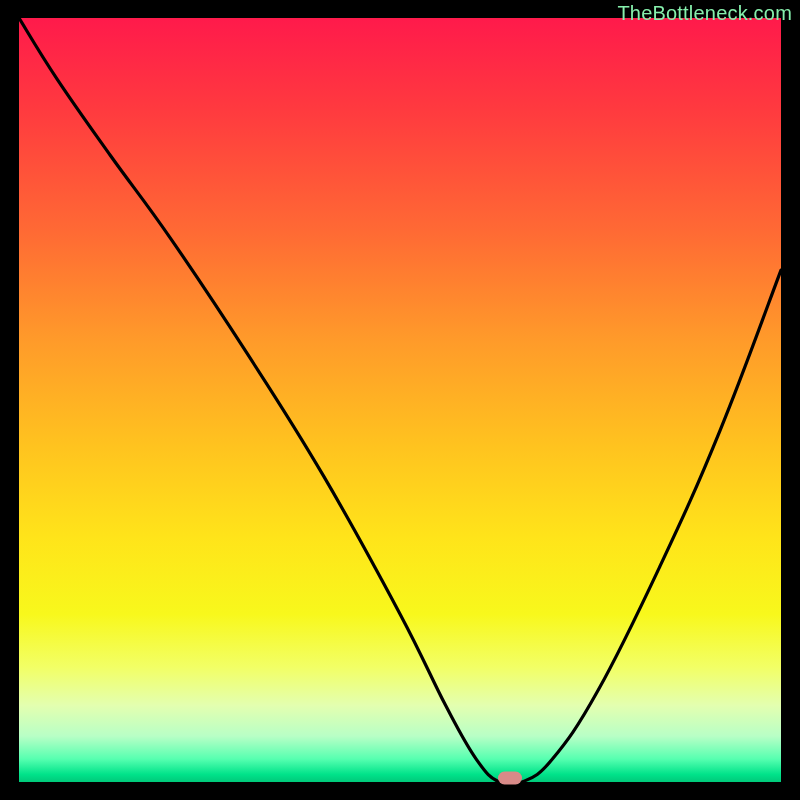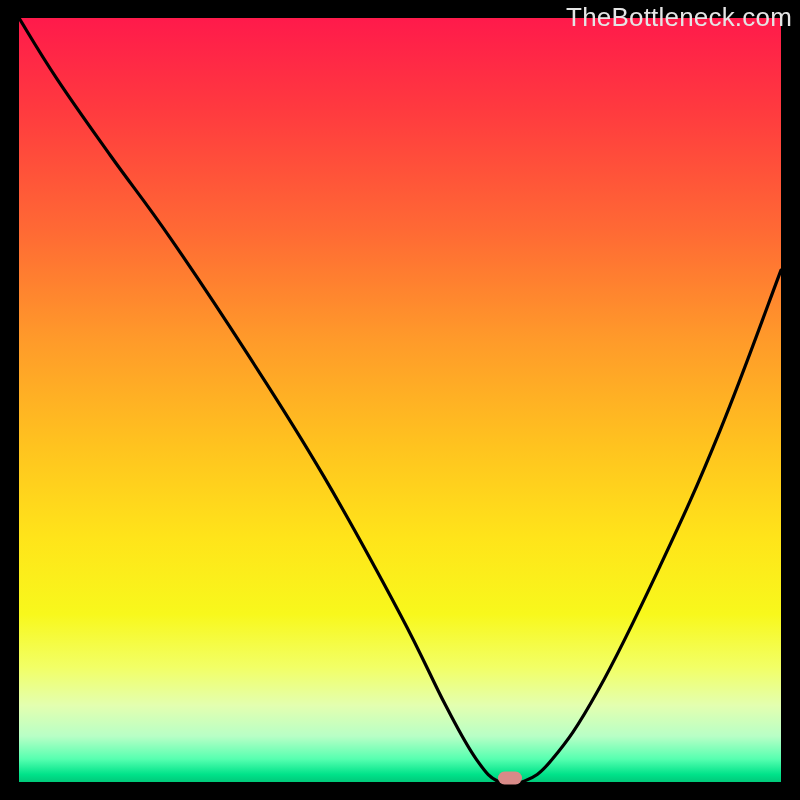--- a/index.html
+++ b/index.html
@@ -14,22 +14,22 @@
   .frame {
     position: relative;
     width: 800px;
     height: 800px;
     background: #000;
   }
   .watermark {
     position: absolute;
     top: 2px;
     right: 8px;
-    color: #e5e5e5;
-    font-size: 26px;
+    color: #86efac;
+    font-size: 20px;
     font-weight: 500;
     letter-spacing: 0.2px;
     z-index: 20;
   }
   .plot {
     position: absolute;
     left: 19px;
     top: 18px;
     width: 762px;
     height: 764px;

